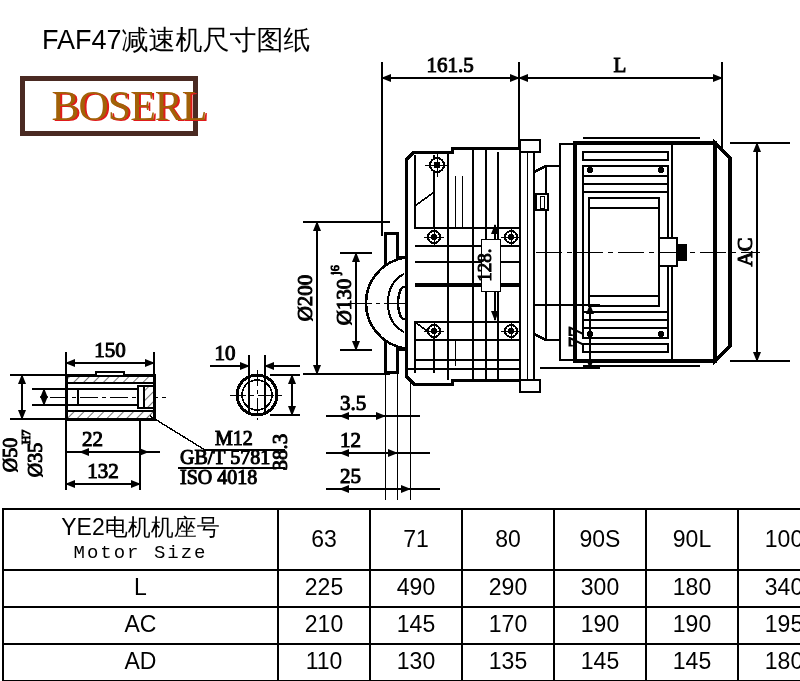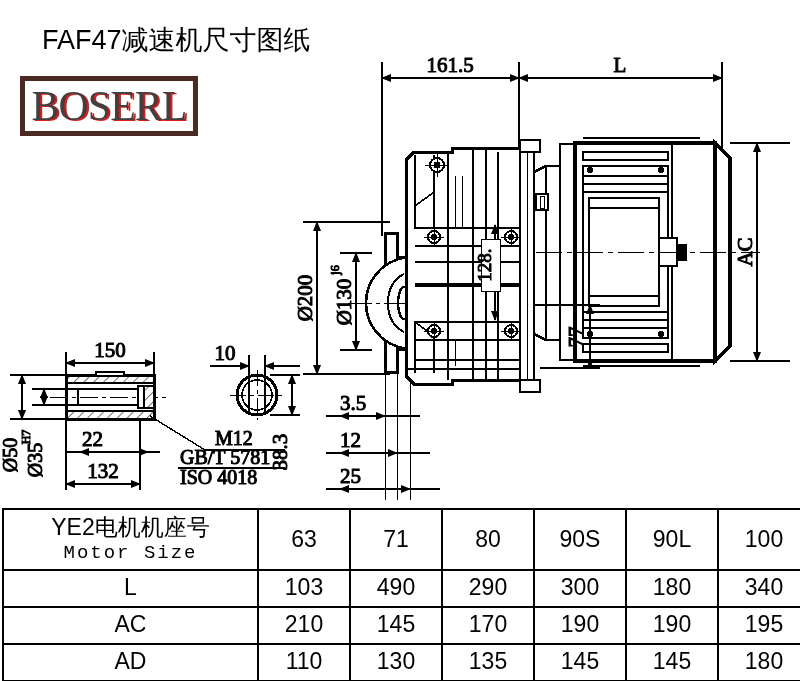--- a/index.html
+++ b/index.html
@@ -7,31 +7,31 @@
        font-family:"Liberation Serif",serif;color:#000;}
 
   #title{position:absolute;left:42px;top:22px;font-family:"Liberation Sans",sans-serif;
          font-weight:normal;font-size:27px;letter-spacing:0px;white-space:nowrap;}
 
   #logo-box{position:absolute;left:20px;top:76px;width:178px;height:60px;
             border:5px solid #4a2a22;background:#fff;box-sizing:border-box;}
   #logo-text{position:absolute;left:0;top:0;width:100%;height:100%;
              display:flex;align-items:center;justify-content:center;
              font-family:"Liberation Serif",serif;font-size:42px;font-weight:normal;
-             color:#404040;letter-spacing:-1px;
-             text-shadow:2px 1px 0 #e01b1b;}
+             color:#a16207;letter-spacing:-1px;
+             text-shadow:2px 1px 0 #e01b1b;padding-left:20px;}
 
   svg#draw{position:absolute;left:0;top:0;width:800px;height:681px;}
 
   .tbl{position:absolute;left:2px;top:508px;width:796px;}
   table{border-collapse:collapse;width:796px;table-layout:fixed;
         font-family:"Liberation Sans",sans-serif;}
   table td{border:2px solid #000;text-align:center;font-size:23px;
            padding:0;line-height:1.18;height:35px;}
-  td.hdr{font-size:22px;line-height:1.25;padding:3px 0;}
+  td.hdr{font-size:22px;line-height:1.25;padding:3px 10px;}
   td.hdr .cn{font-size:23px;display:block;}
   td.hdr .en{font-size:19px;display:block;letter-spacing:2px;
              font-family:"Liberation Mono",monospace;}
   td.rowlab{font-size:23px;}
   .c0{width:253px;}
   .cx{width:90px;margin-top:11px;}
 </style>
 </head>
 <body>
 
@@ -352,21 +352,21 @@
         </td>
         <td class="cx">63</td>
         <td class="cx">71</td>
         <td class="cx">80</td>
         <td class="cx">90S</td>
         <td class="cx">90L</td>
         <td class="cx">100</td>
       </tr>
       <tr>
         <td class="c0 rowlab">L</td>
-        <td class="cx">103</td>
+        <td class="cx">225</td>
         <td class="cx">490</td>
         <td class="cx">290</td>
         <td class="cx">300</td>
         <td class="cx">180</td>
         <td class="cx">340</td>
       </tr>
       <tr>
         <td class="c0 rowlab">AC</td>
         <td class="cx">210</td>
         <td class="cx">145</td>

